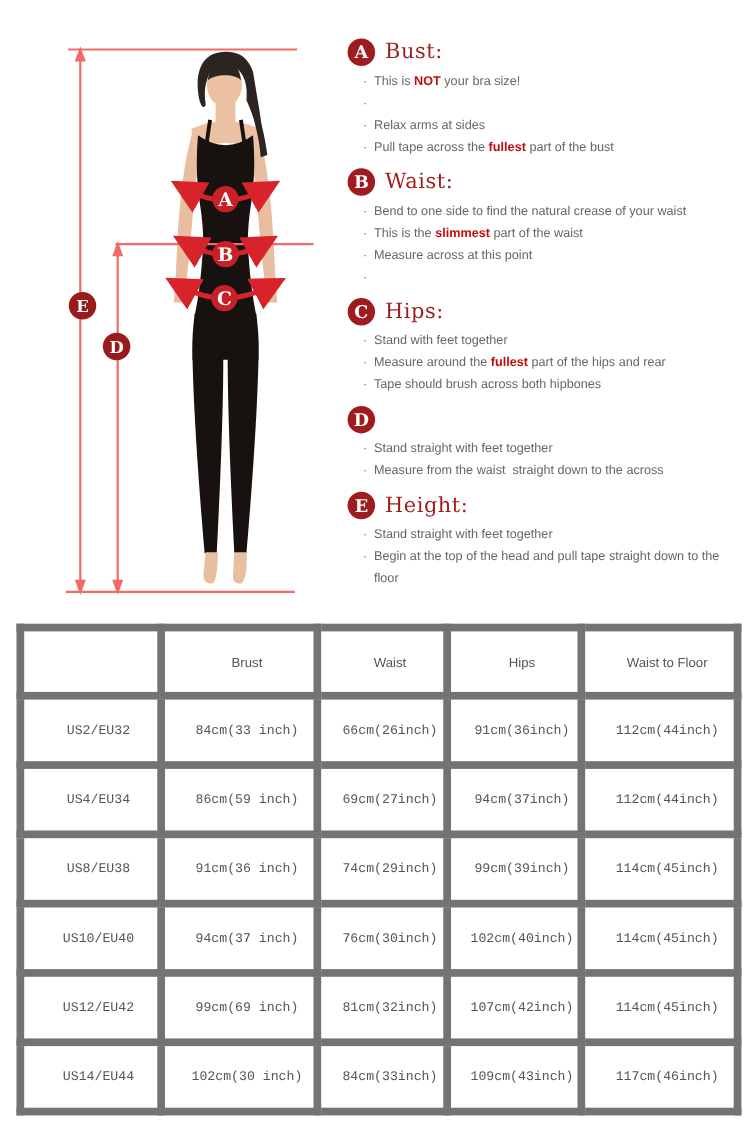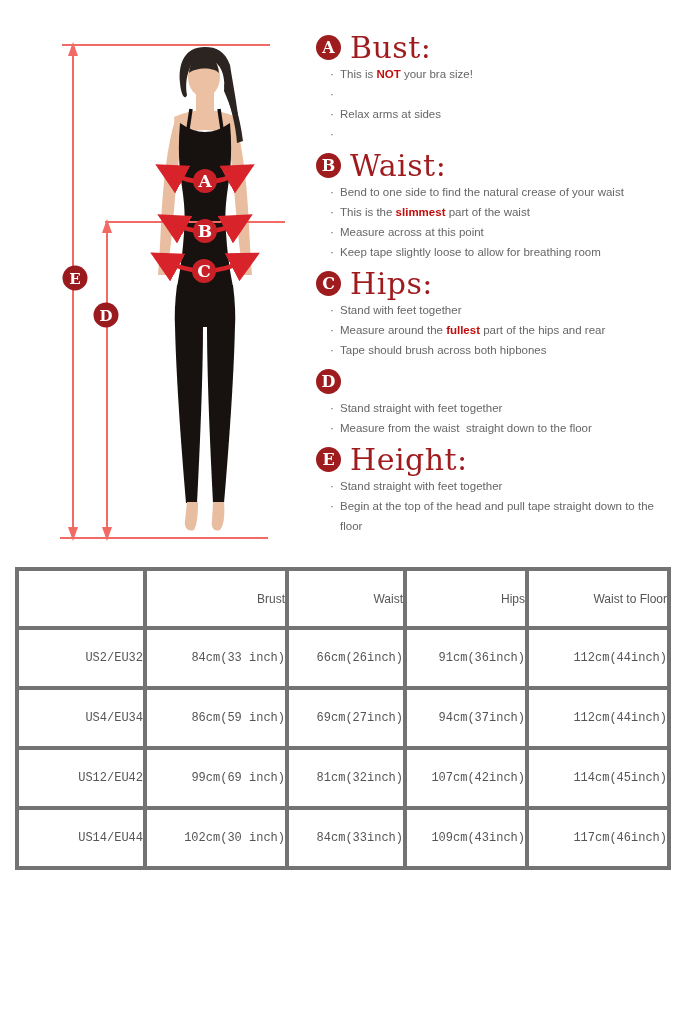--- a/index.html
+++ b/index.html
@@ -9,33 +9,33 @@
   
   #figure-svg{position:absolute;left:40px;top:25px;width:280px;height:530px;}
 
   
   #sections{position:absolute;left:316px;top:33px;width:354px;}
   .section{margin-bottom:7px;}
   .section-head{display:flex;align-items:center;height:28px;margin-bottom:3px;}
   .letter-badge{width:25px;height:25px;border-radius:50%;background:#9e1b1e;color:#fff;
     font-family:"DejaVu Serif",serif;font-weight:bold;font-size:16px;line-height:25px;
     text-align:center;flex:0 0 25px;}
-  .section-title{font-family:"DejaVu Serif",serif;color:#9e1b1e;font-size:30px;
+  .section-title{font-family:"DejaVu Serif",serif;color:#9e1b1e;font-size:19px;
     margin-left:9px;letter-spacing:.5px;}
   .section-title.gap{margin-left:22px;}
   .bullets{margin-left:14px;}
   .bullet{display:flex;line-height:20px;font-size:11.5px;color:#666;}
   .bullet .dot{flex:0 0 10px;text-align:left;color:#666;}
   .bullet-text{white-space:pre-wrap;}
   .bullet-text b{color:#c30d0d;font-weight:bold;}
 
   
   #size-table{position:absolute;left:15px;top:567px;width:652px;border-collapse:collapse;
     table-layout:fixed;font-size:12px;color:#555;}
-  #size-table th,#size-table td{border:4px solid #737373;padding:0 0 0 14px;text-align:right;
+  #size-table th,#size-table td{border:7px solid #737373;padding:0 0 0 14px;text-align:center;
     font-weight:normal;vertical-align:middle;background:#fff;}
   #size-table th{height:55px;vertical-align:middle;padding-top:0;}
   #size-table td{height:56px;font-family:Liberation Mono, monospace;}
 </style>
 </head>
 <body>
 
 <div id="page">
 
   <svg id="figure-svg" viewBox="0 0 280 530">
@@ -124,20 +124,21 @@
           </div>
           <div class="bullet">
             <span class="dot">·</span>
           </div>
           <div class="bullet">
             <span class="dot">·</span>
             <span class="bullet-text">Relax arms at sides</span>
           </div>
           <div class="bullet">
             <span class="dot">·</span>
+            <span class="bullet-text">Pull tape across the <b>fullest</b> part of the bust</span>
           </div>
         </div>
     </div>
 
     <div class="section">
       <div class="section-head">
         <span class="letter-badge">B</span>
         <span class="section-title">Waist:</span>
       </div>
       <div class="bullets">
@@ -148,21 +149,20 @@
           <div class="bullet">
             <span class="dot">·</span>
             <span class="bullet-text">This is the <b>slimmest</b> part of the waist</span>
           </div>
           <div class="bullet">
             <span class="dot">·</span>
             <span class="bullet-text">Measure across at this point</span>
           </div>
           <div class="bullet">
             <span class="dot">·</span>
-            <span class="bullet-text">Keep tape slightly loose to allow for breathing room</span>
           </div>
         </div>
     </div>
 
     <div class="section">
       <div class="section-head">
         <span class="letter-badge">C</span>
         <span class="section-title">Hips:</span>
       </div>
       <div class="bullets">
@@ -185,21 +185,21 @@
       <div class="section-head">
         <span class="letter-badge">D</span>
       </div>
       <div class="bullets">
           <div class="bullet">
             <span class="dot">·</span>
             <span class="bullet-text">Stand straight with feet together</span>
           </div>
           <div class="bullet">
             <span class="dot">·</span>
-            <span class="bullet-text">Measure from the waist  straight down to the floor</span>
+            <span class="bullet-text">Measure from the waist  straight down to the across</span>
           </div>
         </div>
     </div>
 
     <div class="section">
       <div class="section-head">
         <span class="letter-badge">E</span>
         <span class="section-title">Height:</span>
       </div>
       <div class="bullets">
@@ -241,20 +241,34 @@
           <td>112cm(44inch)</td>
         </tr>
         <tr>
           <td>US4/EU34</td>
           <td>86cm(59 inch)</td>
           <td>69cm(27inch)</td>
           <td>94cm(37inch)</td>
           <td>112cm(44inch)</td>
         </tr>
         <tr>
+          <td>US8/EU38</td>
+          <td>91cm(36 inch)</td>
+          <td>74cm(29inch)</td>
+          <td>99cm(39inch)</td>
+          <td>114cm(45inch)</td>
+        </tr>
+        <tr>
+          <td>US10/EU40</td>
+          <td>94cm(37 inch)</td>
+          <td>76cm(30inch)</td>
+          <td>102cm(40inch)</td>
+          <td>114cm(45inch)</td>
+        </tr>
+        <tr>
           <td>US12/EU42</td>
           <td>99cm(69 inch)</td>
           <td>81cm(32inch)</td>
           <td>107cm(42inch)</td>
           <td>114cm(45inch)</td>
         </tr>
         <tr>
           <td>US14/EU44</td>
           <td>102cm(30 inch)</td>
           <td>84cm(33inch)</td>

